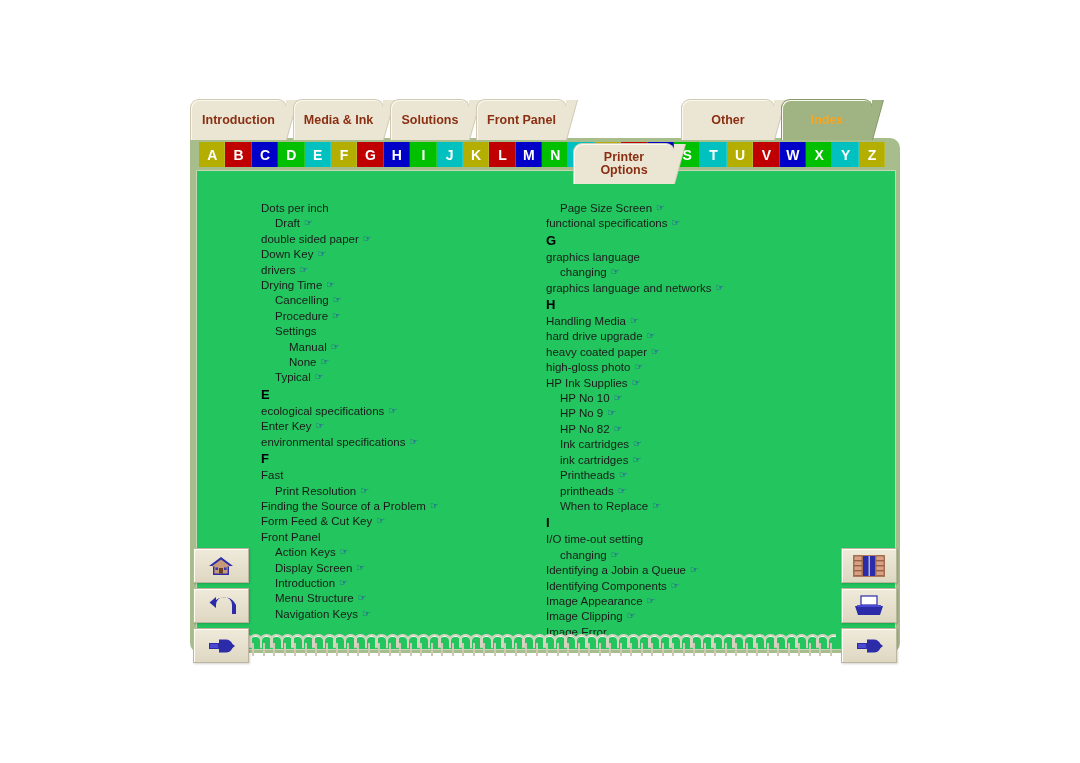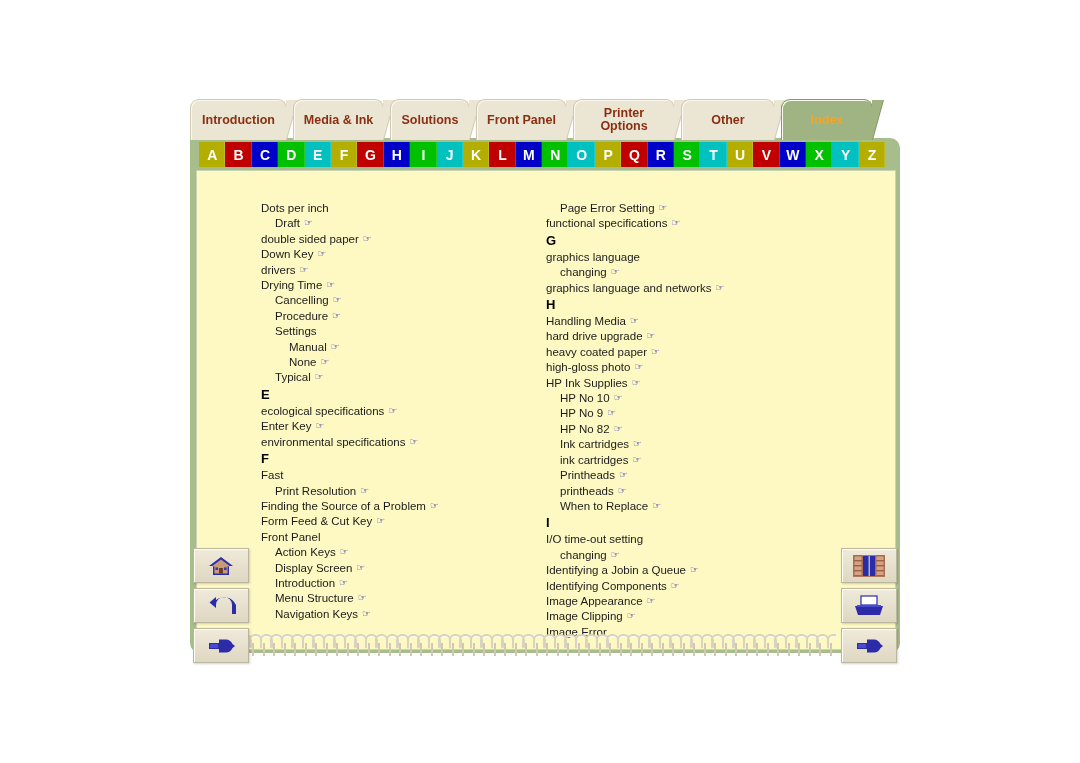--- a/index.html
+++ b/index.html
@@ -48,21 +48,21 @@
     filter:drop-shadow(1px 0 0 #849a68);}
 
   
   #binder{
     position:absolute;left:190px;top:138px;width:710px;height:515px;
     background:#a8bd8c;
     border-radius:0 10px 10px 10px;
   }
   #binder-inner{
     position:absolute;left:6px;top:32px;width:698px;height:478px;
-    background:#fef9c3;
+    background:#22c55e;
     border:1px solid #c9d4b6;
     border-radius:0 0 8px 8px;
   }
 
   
   #alphabar{
     position:absolute;left:9px;top:4px;width:690px;height:25px;
     display:flex;
   }
   .alpha{
@@ -150,21 +150,21 @@
       </div>
       <div class="tab" style="left: 103px; width: 89px; z-index: 11;">
         <span class="lbl">Media &amp; Ink</span>
       </div>
       <div class="tab" style="left: 200px; width: 78px; z-index: 12;">
         <span class="lbl">Solutions</span>
       </div>
       <div class="tab" style="left: 286px; width: 89px; z-index: 13;">
         <span class="lbl">Front Panel</span>
       </div>
-      <div class="tab" style="left: 383px; width: 100px; z-index: 14;">
+      <div class="tab" style="left: 383px; width: 100px; z-index: 14; margin-top: 44px;">
         <span class="lbl">Printer<br>Options</span>
       </div>
       <div class="tab" style="left: 491px; width: 92px; z-index: 15;">
         <span class="lbl">Other</span>
       </div>
       <div class="tab active" style="left: 591px; width: 90px; z-index: 40; align-items: center;">
         <span class="lbl">Index</span>
       </div>
     </div>
 
@@ -224,21 +224,21 @@
             <div class="entry lv1"><span class="txt">Finding the Source of a Problem</span><span class="hand">☞</span></div>
             <div class="entry lv1"><span class="txt">Form Feed &amp; Cut Key</span><span class="hand">☞</span></div>
             <div class="entry lv1"><span class="txt">Front Panel</span></div>
             <div class="entry lv2"><span class="txt">Action Keys</span><span class="hand">☞</span></div>
             <div class="entry lv2"><span class="txt">Display Screen</span><span class="hand">☞</span></div>
             <div class="entry lv2"><span class="txt">Introduction</span><span class="hand">☞</span></div>
             <div class="entry lv2"><span class="txt">Menu Structure</span><span class="hand">☞</span></div>
             <div class="entry lv2"><span class="txt">Navigation Keys</span><span class="hand">☞</span></div>
           </div>
         <div class="col" id="colR">
-            <div class="entry lv2"><span class="txt">Page Error Setting</span><span class="hand">☞</span></div>
+            <div class="entry lv2"><span class="txt">Page Size Screen</span><span class="hand">☞</span></div>
             <div class="entry lv1"><span class="txt">functional specifications</span><span class="hand">☞</span></div>
             <div class="entry lv1 hd"><span class="txt">G</span></div>
             <div class="entry lv1"><span class="txt">graphics language</span></div>
             <div class="entry lv2"><span class="txt">changing</span><span class="hand">☞</span></div>
             <div class="entry lv1"><span class="txt">graphics language and networks</span><span class="hand">☞</span></div>
             <div class="entry lv1 hd"><span class="txt">H</span></div>
             <div class="entry lv1"><span class="txt">Handling Media</span><span class="hand">☞</span></div>
             <div class="entry lv1"><span class="txt">hard drive upgrade</span><span class="hand">☞</span></div>
             <div class="entry lv1"><span class="txt">heavy coated paper</span><span class="hand">☞</span></div>
             <div class="entry lv1"><span class="txt">high-gloss photo</span><span class="hand">☞</span></div>

